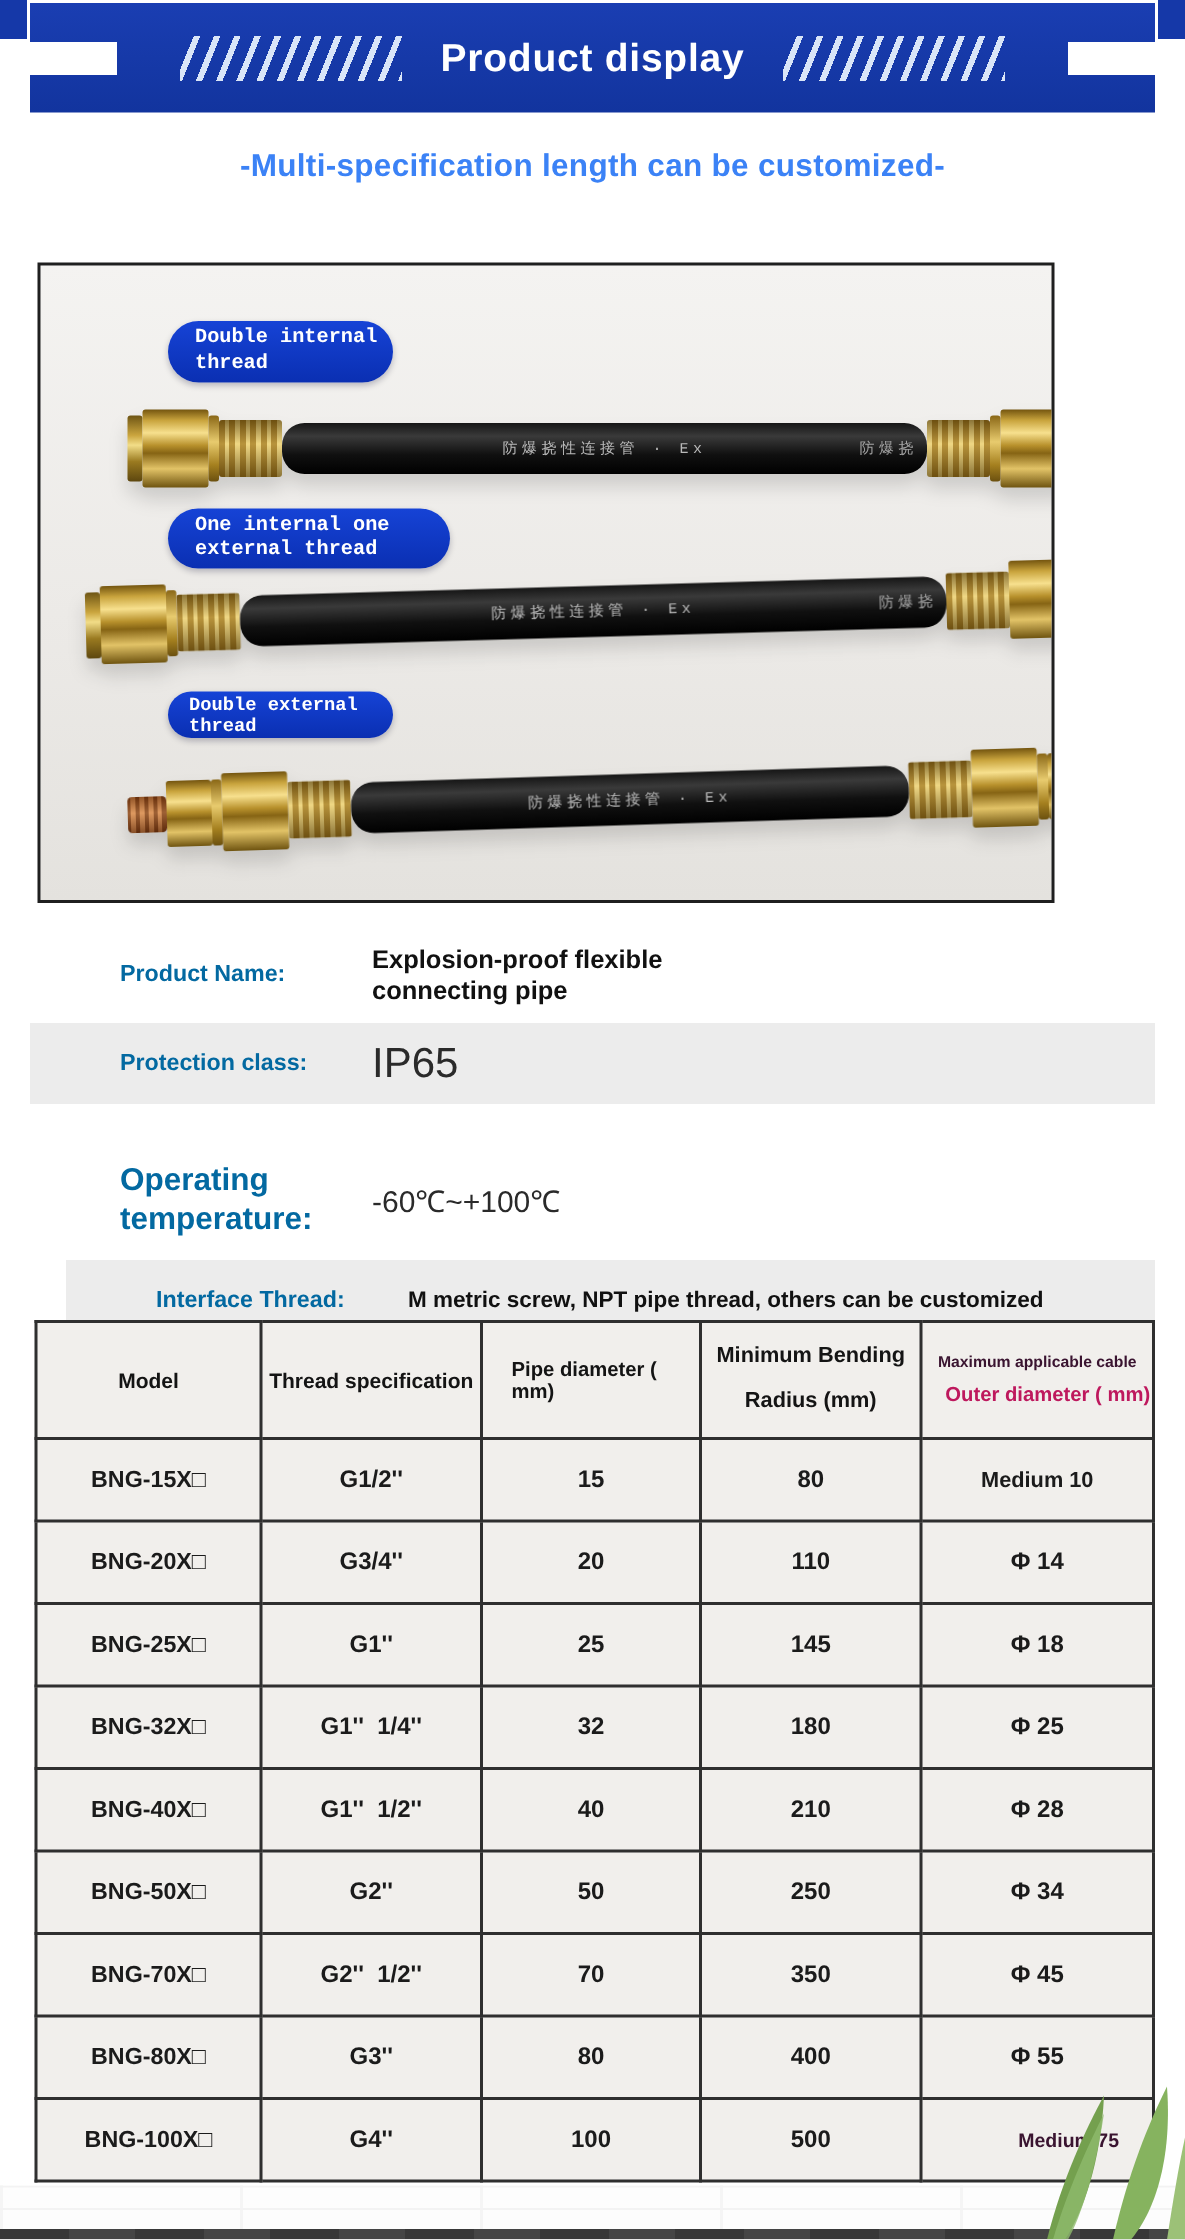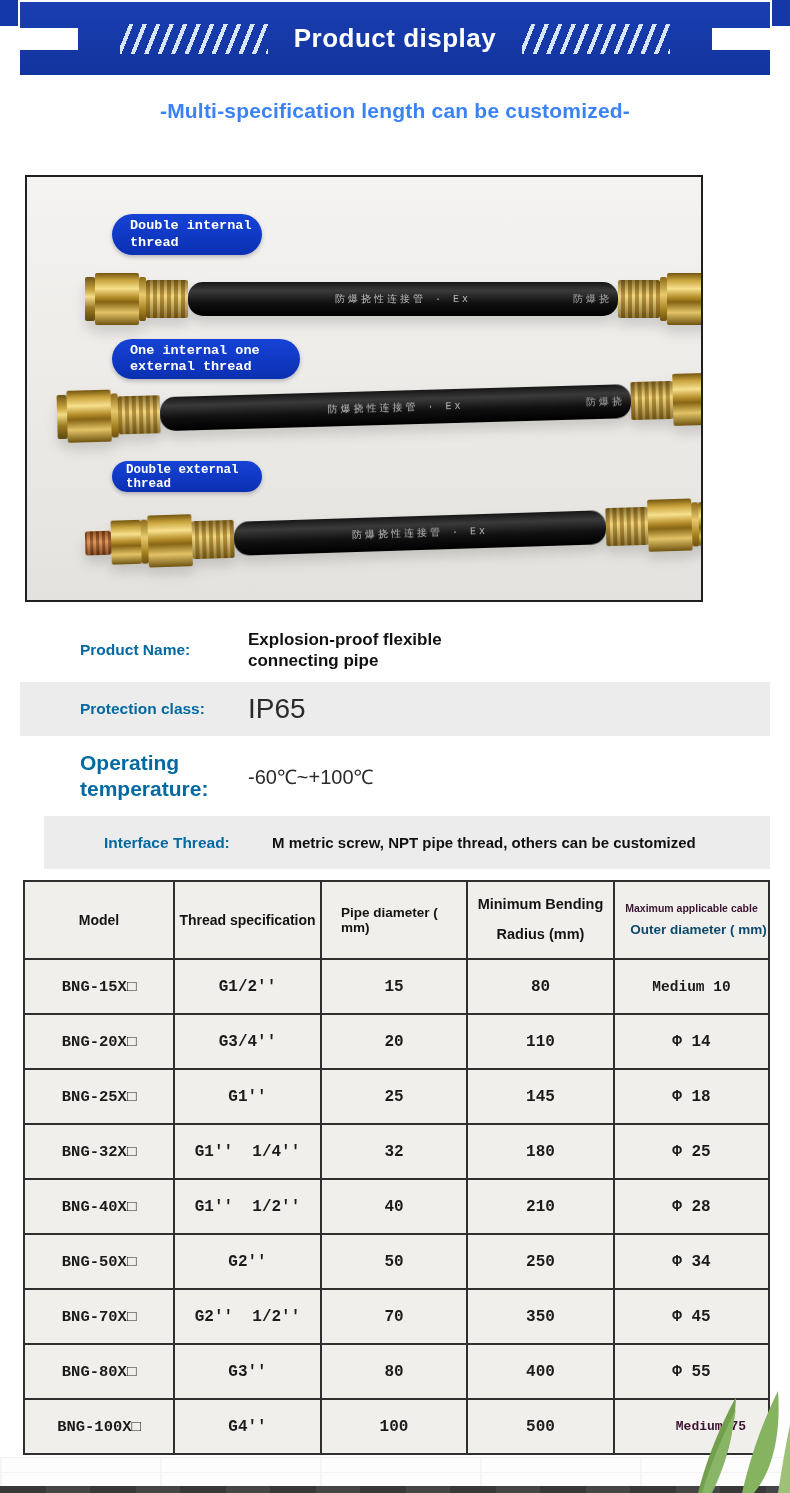--- a/index.html
+++ b/index.html
@@ -50,21 +50,21 @@
   .hose1 .hose-body{width:430px;}
   .hose2 .hose-body{width:471px;}
   .hose3 .hose-body{width:372px;}
 
   
   .specs{position:absolute;left:20px;top:618px;width:750px;}
   .spec-row{position:relative;display:flex;align-items:center;}
   .spec-row.shaded{background:#ececec;}
   .spec-row.r1{height:64px;}
   .spec-row.r2{height:54px;}
-  .spec-row.r3{height:80px;}
+  .spec-row.r3{height:80px;margin-top:24px;}
   .spec-row.r4{height:53px;margin-left:24px;}
   .spec-label{position:absolute;left:60px;width:165px;font-weight:bold;font-size:15.5px;color:#0369a1;}
   .spec-row.r3 .spec-label{font-size:21px;line-height:1.25;}
   .spec-value{position:absolute;left:228px;font-size:15px;color:#111;}
   .spec-row.r1 .spec-value{font-weight:bold;font-size:17px;width:225px;line-height:1.25;}
   .spec-row.r2 .spec-value{font-size:28px;font-weight:400;color:#2a2a2a;}
   .spec-row.r3 .spec-value{font-size:20px;font-weight:400;color:#2a2a2a;}
   .spec-row.r4 .spec-value{font-weight:bold;font-size:15px;width:510px;}
 
   
@@ -72,22 +72,22 @@
   .spec-table col.c1{width:150px;} .spec-table col.c2{width:147px;} .spec-table col.c3{width:146px;}
   .spec-table col.c4{width:147px;} .spec-table col.c5{width:155px;}
   .spec-table th,.spec-table td{border:2px solid #2f2f2f;background:#f1efec;text-align:center;vertical-align:middle;padding:0;}
   .spec-table thead tr{height:78px;}
   .spec-table tbody tr{height:55px;}
   .spec-table th{font-size:14px;font-weight:bold;color:#141414;}
   .hdr-left{display:inline-block;text-align:left;}
   .hdr-pipe{width:106px;font-size:13.5px;}
   .hdr-bend{white-space:pre-line;line-height:2.05;font-size:14.5px;}
   .cable-top{display:block;font-size:10.5px;color:#3a1430;margin-bottom:7px;}
-  .cable-bot{display:block;font-size:13.5px;color:#0c4a6e;line-height:1.3;padding-left:14px;}
-  .spec-table td{font-size:16px;font-weight:bold;color:#1b1b1b;white-space:pre;font-family:Liberation Mono, monospace;}
+  .cable-bot{display:block;font-size:13.5px;color:#be185d;line-height:1.3;padding-left:14px;}
+  .spec-table td{font-size:16px;font-weight:bold;color:#1b1b1b;white-space:pre;}
   .spec-table td.col-model{font-size:15.5px;}
   .spec-table td.cell-medium{font-size:14.5px;}
   .spec-table td.cell-small-right{font-size:13px;text-align:right;padding-right:22px;color:#3a1430;}
 
   
   .footer-pattern{position:absolute;left:0;top:1457px;width:790px;height:29px;background:
      linear-gradient(#f3f3f3 1px,transparent 1px),linear-gradient(90deg,#f5f5f5 2px,transparent 2px),#fdfdfd;
      background-size:790px 15px,160px 29px;}
   .dark-bar{position:absolute;left:0;top:1486px;width:790px;height:7px;
      background:repeating-linear-gradient(90deg,#383838 0 46px,#454545 46px 90px);}

